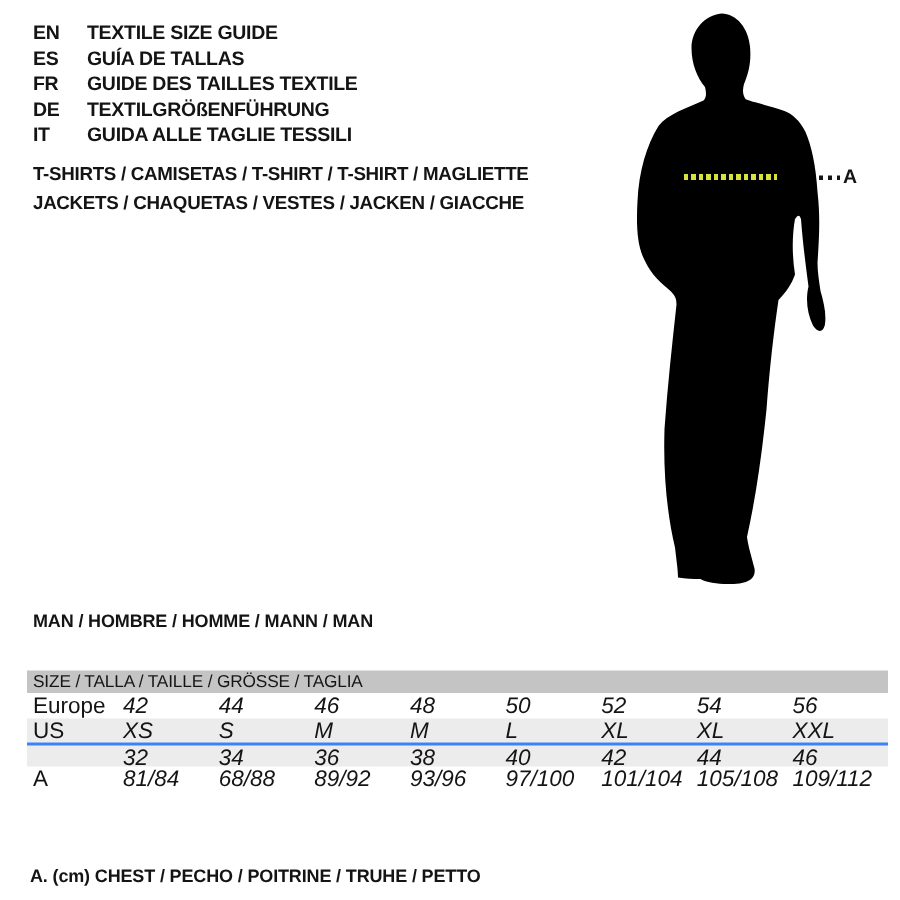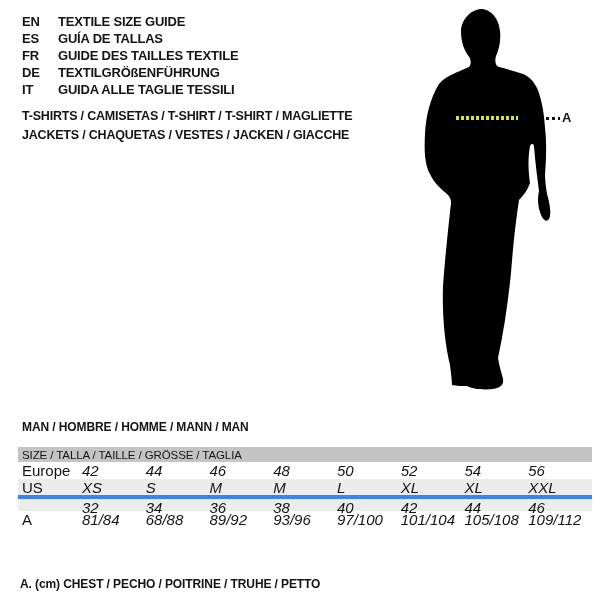--- a/index.html
+++ b/index.html
@@ -33,38 +33,38 @@
     position: absolute; left: 546px; top: 117px; width: 14px; height: 3px;
     background: repeating-linear-gradient(to right, #141414 0 3px, transparent 3px 6px);
   }
   .measure-label {
     position: absolute; left: 562px; top: 110px;
     font-size: 13px; font-weight: 700;
   }
 
   
   .section-title {
-    position: absolute; left: 22px; top: 420px;
+    position: absolute; left: 22px; top: 407px;
     font-size: 12px; font-weight: 700; letter-spacing: -0.1px; white-space: nowrap;
   }
 
   
   .size-table { position: absolute; left: 18px; top: 447px; width: 574px; }
   .thead {
     height: 15px; background: #c4c4c4;
     font-size: 11.5px; font-weight: 400; letter-spacing: -0.1px;
     display: flex; align-items: center; padding-left: 4px;
   }
   .trow {
     display: grid; grid-template-columns: 64px repeat(8, 1fr);
     align-items: center; height: 17px;
     font-size: 15px; font-weight: 400;
   }
   .trow.shaded { background: #ececec; height: 16px; }
-  .trow.gap-above { border-top: 4px solid #3b82f6; }
+  .trow.gap-above { border-top: 2px solid #3b82f6; }
   .tlabel { padding-left: 4px; text-align: left; }
   .tcell { text-align: left; white-space: nowrap; font-style: italic; }
 
   
   .footnote {
     position: absolute; left: 20px; top: 549px;
     font-size: 12px; font-weight: 700; letter-spacing: -0.1px; white-space: nowrap; margin-top: 28px;
   }
 </style>
 </head>

